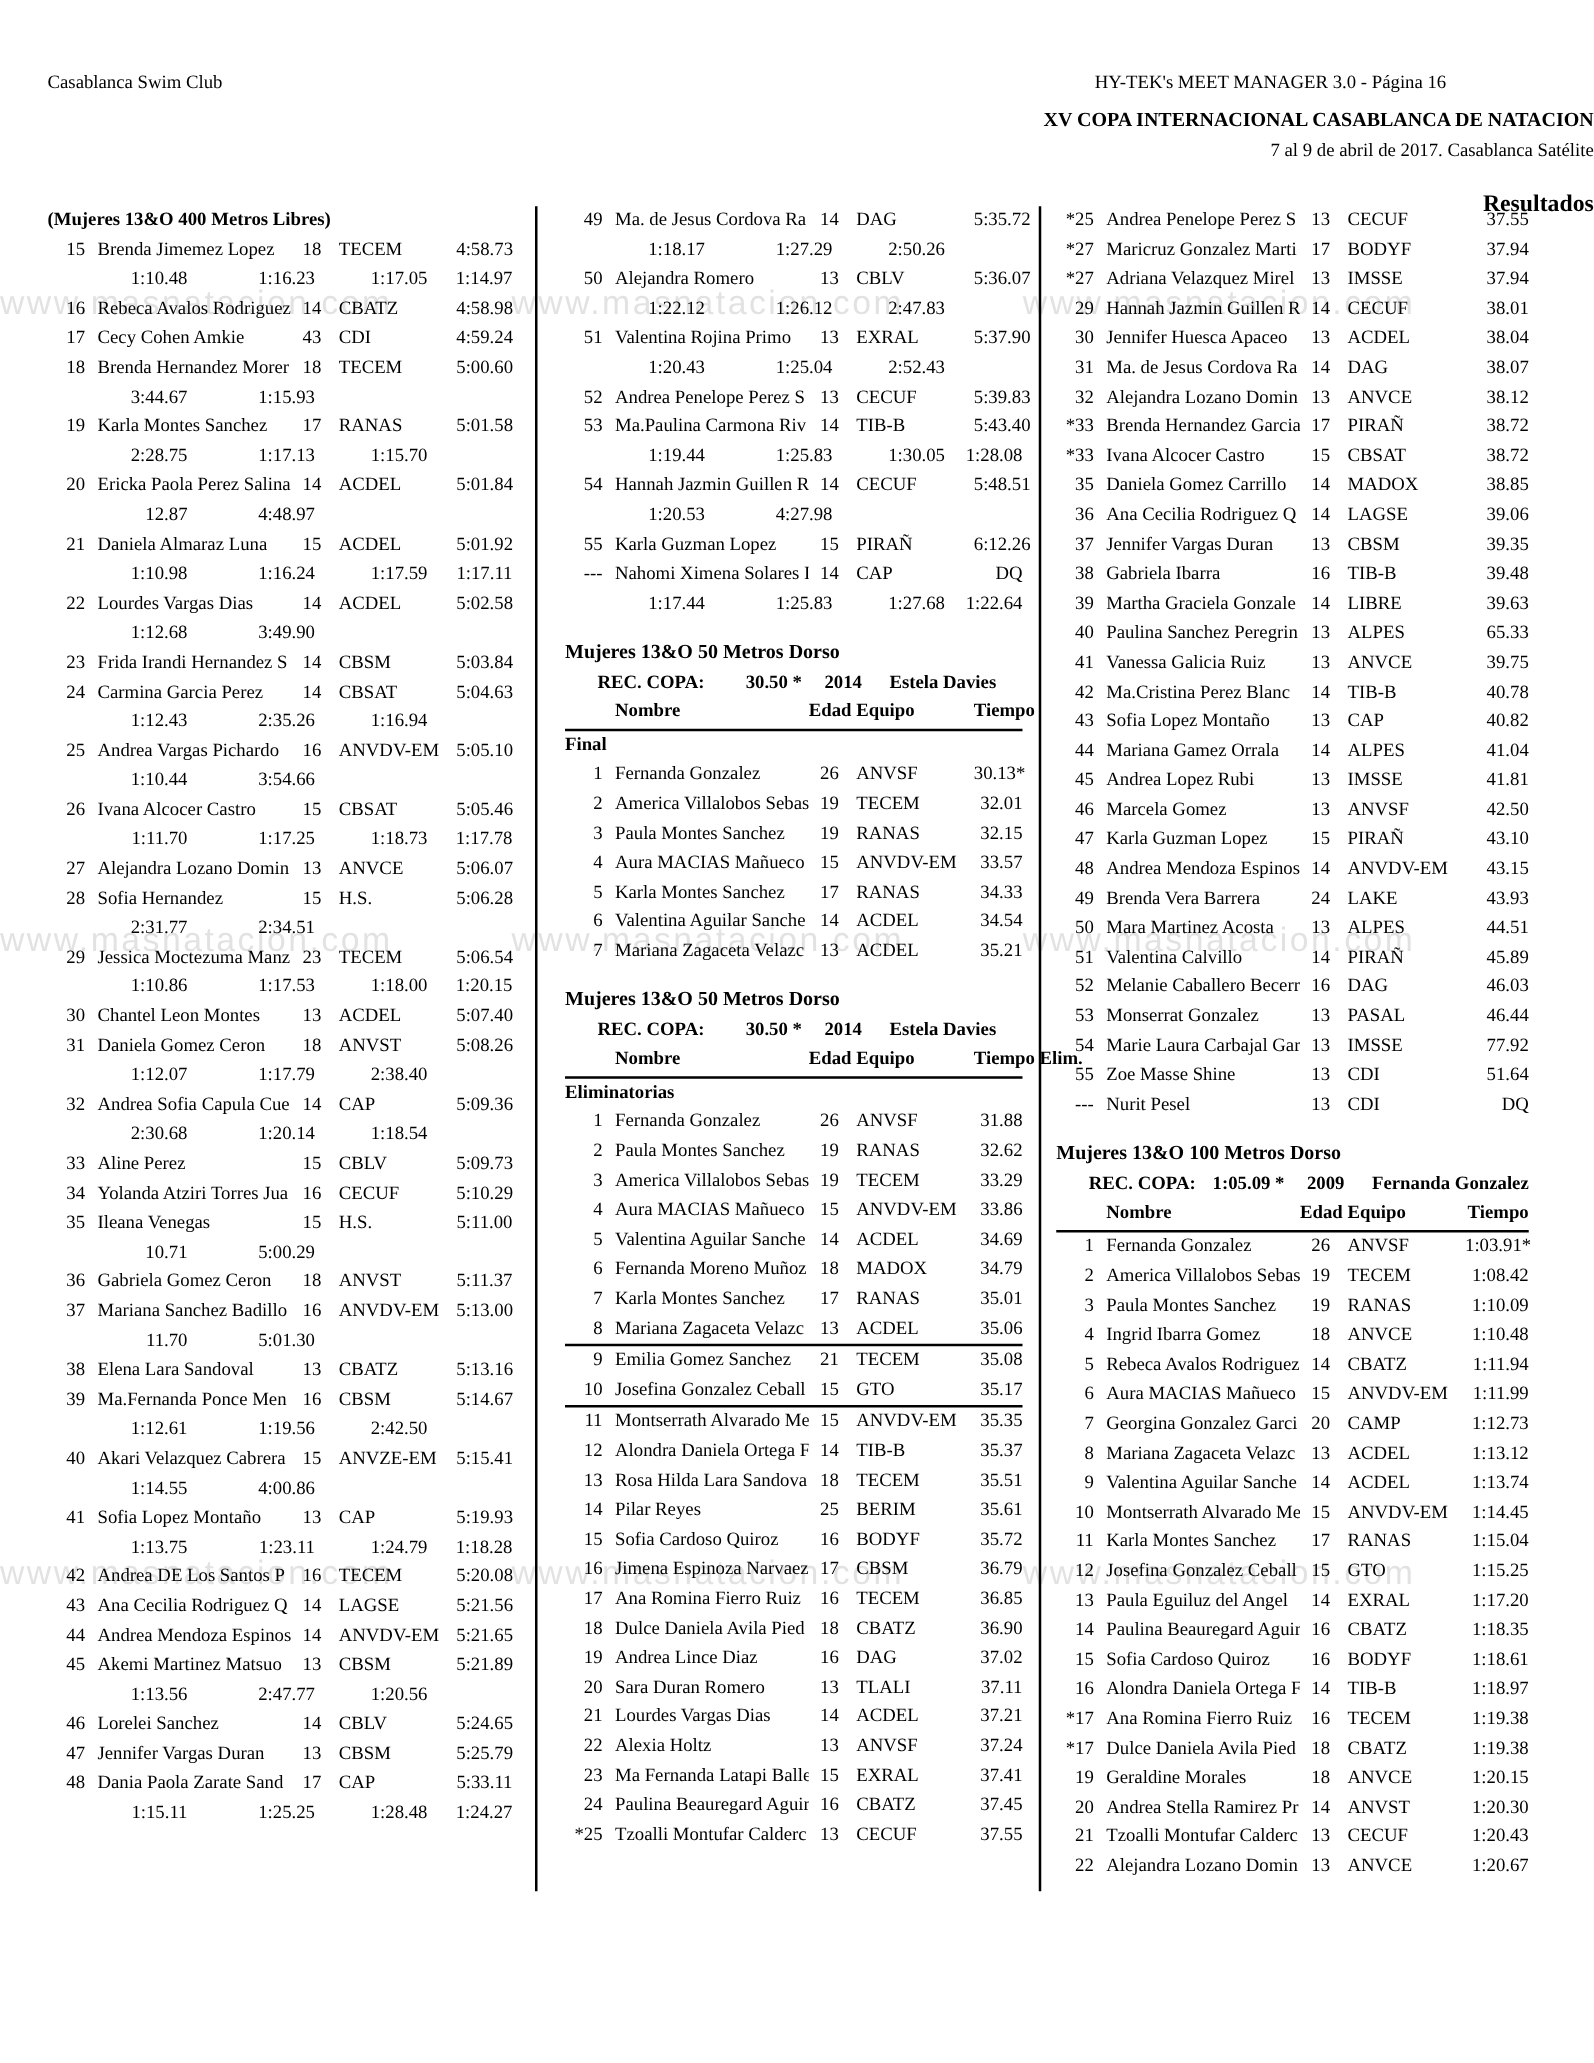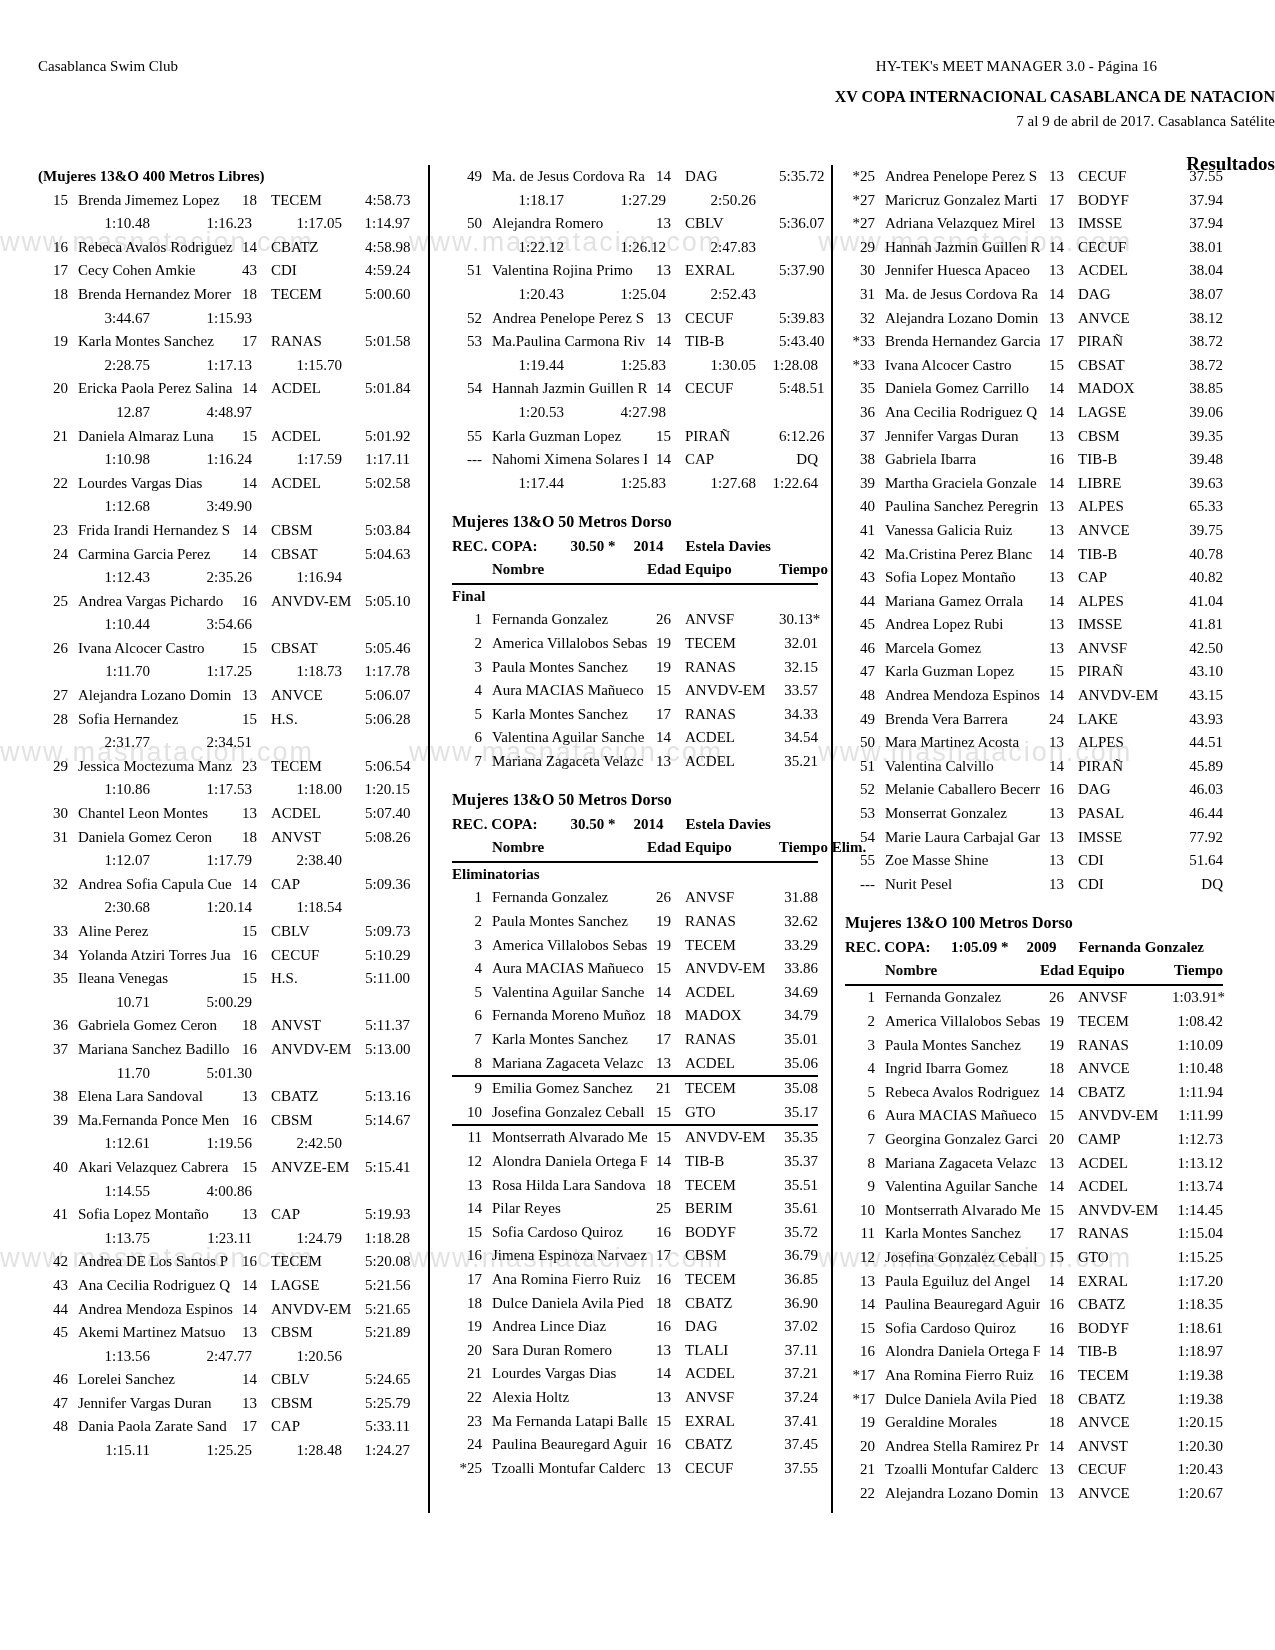--- a/index.html
+++ b/index.html
@@ -25,21 +25,21 @@
   .row .age{text-align:right;}
   .row .team{padding-left:14px;white-space:nowrap;overflow:hidden;}
   .row .time{text-align:right;white-space:nowrap;}
   .row.cut{border-top:2px solid #000;}
   .splits{display:grid;grid-template-columns:112px 102px 90px 1fr;height:23.6px;line-height:23.6px;}
   .splits span{text-align:right;white-space:nowrap;}
   .heading{font-weight:bold;height:23.6px;line-height:23.6px;white-space:nowrap;}
   .section{margin-top:14px;}
   .sec-title{font-weight:bold;font-size:16px;height:26px;line-height:26px;white-space:nowrap;}
   .rec-line{font-weight:bold;height:23px;line-height:23px;display:flex;white-space:nowrap;}
-  .rec-line .rl{}
+  .rec-line .rl{margin-left:26px;}
   .rec-line .rt{width:78px;text-align:right;}
   .rec-line .ry{margin-left:18px;}
   .rec-line .rh{margin-left:22px;}
   .hdr{display:grid;grid-template-columns:30px 165px 24px 108px 1fr;height:25px;line-height:22px;font-weight:bold;border-bottom:2px solid #000;align-items:baseline;}
   .hdr .h-name{padding-left:10px;}
   .hdr .h-age{text-align:right;}
   .hdr .h-team{padding-left:14px;}
   .hdr .h-time{text-align:right;white-space:nowrap;}
   .round{font-weight:bold;height:23px;line-height:23px;}
   .wm{position:absolute;left:0;width:1275px;font-size:27px;letter-spacing:2px;color:rgba(160,160,160,0.30);white-space:nowrap;overflow:hidden;font-family:"Liberation Sans",sans-serif;}

